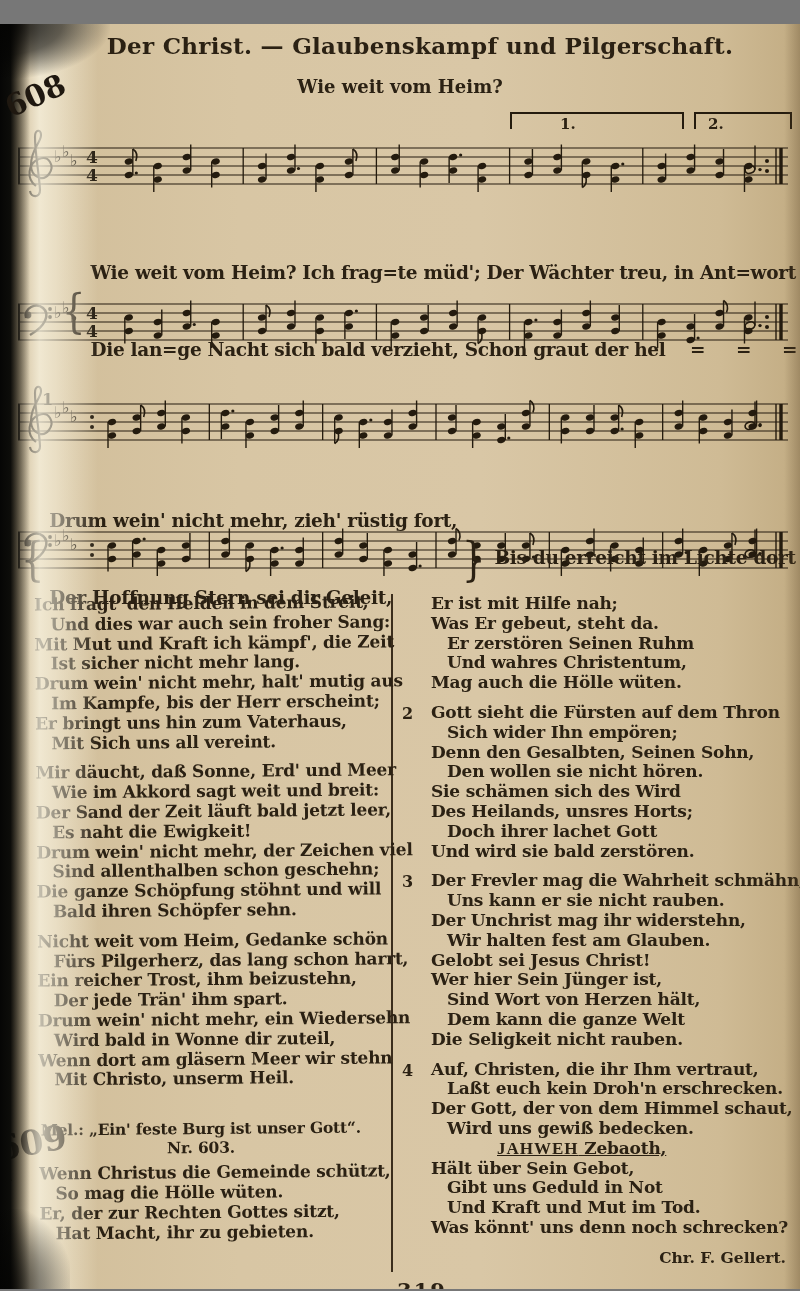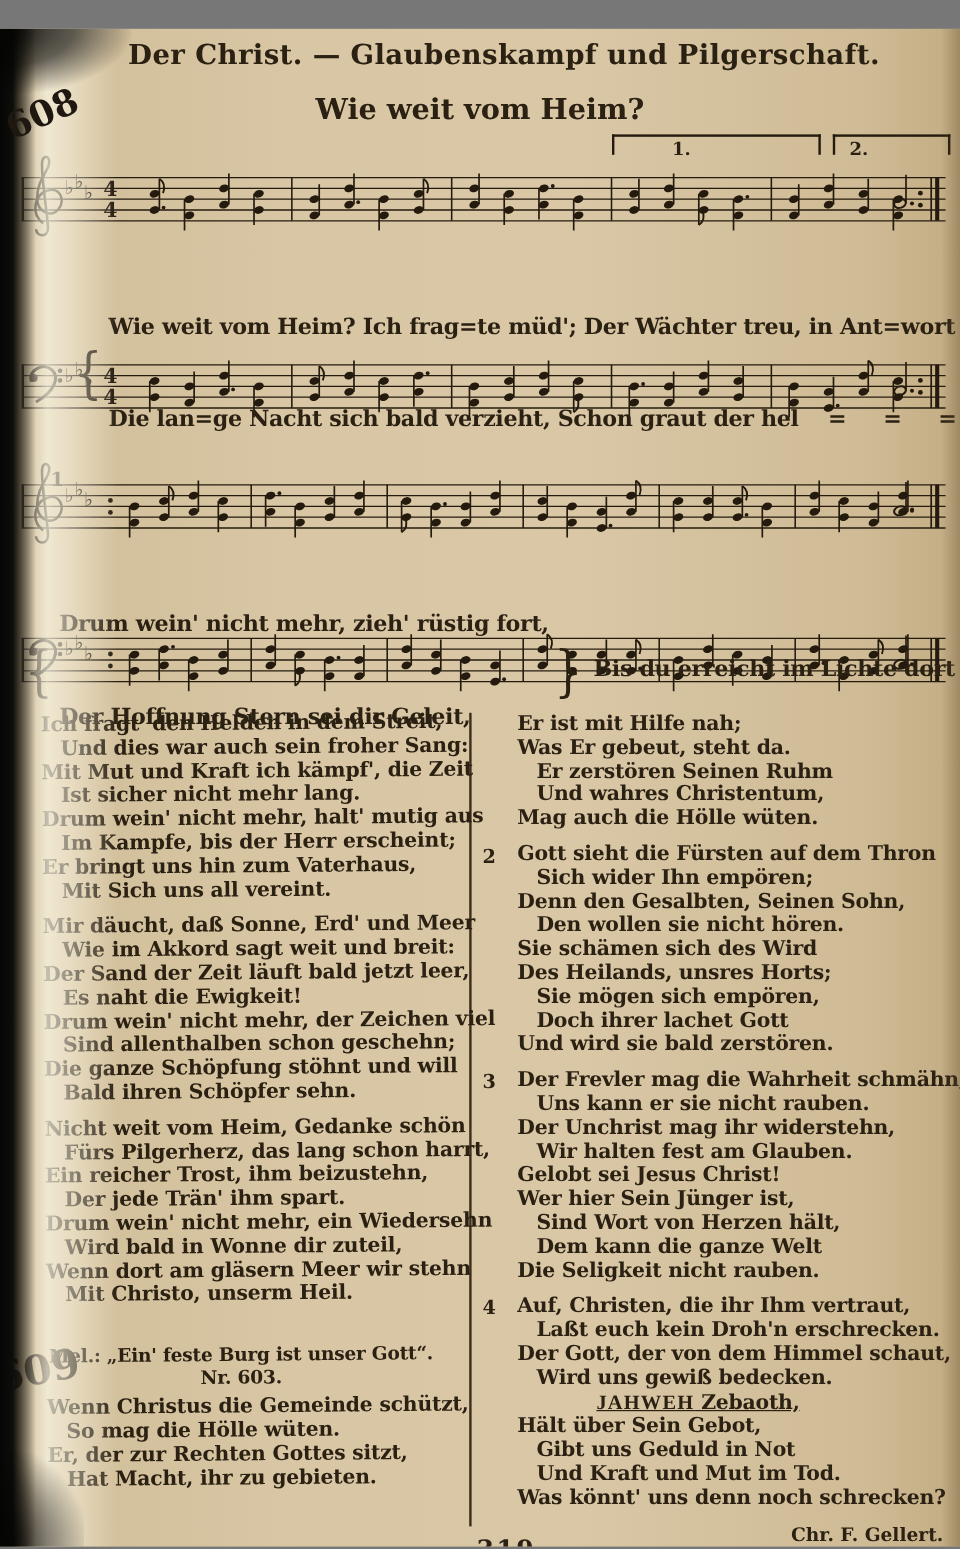--- a/index.html
+++ b/index.html
@@ -13,21 +13,21 @@
   .cornerT{position:absolute;left:0;top:0;width:110px;height:55px;z-index:6;
     background:radial-gradient(ellipse at 0% 0%,rgba(4,4,3,0.95) 0%,rgba(4,4,3,0.6) 40%,transparent 72%);}
   .cornerB{position:absolute;left:0;bottom:0;width:70px;height:80px;z-index:6;
     background:radial-gradient(ellipse at 0% 100%,rgba(4,4,3,0.9) 0%,rgba(4,4,3,0.4) 45%,transparent 75%);}
   .rshade{position:absolute;right:0;top:0;width:16px;height:100%;z-index:5;pointer-events:none;
     background:linear-gradient(270deg,rgba(95,74,43,0.35),transparent);}
   .header{position:absolute;top:8px;left:60px;right:20px;text-align:center;
     font-size:23px;font-weight:bold;letter-spacing:0.3px;}
   .hno608{position:absolute;top:54px;left:4px;z-index:7;font-size:30px;font-weight:bold;
     transform:rotate(-24deg);color:#1f1810;}
-  .title{position:absolute;top:52px;left:0;right:0;text-align:center;font-size:24px;font-weight:bold;}
+  .title{position:absolute;top:52px;left:0;right:0;text-align:center;font-size:18px;font-weight:bold;}
   svg.sys{position:absolute;left:14px;z-index:2;}
   #sys0{top:90px;} #sys1{top:244px;} #sys2{top:352px;} #sys3{top:478px;}
   .volta{position:absolute;top:88px;height:15px;z-index:3;
     border-top:2px solid #241b0e;border-left:2px solid #241b0e;border-right:2px solid #241b0e;}
   .volta span{display:inline-block;font-size:15px;font-weight:bold;margin-top:1px;}
   .v1{left:510px;width:170px;} .v1 span{margin-left:48px;}
   .v2{left:694px;width:94px;} .v2 span{margin-left:12px;}
   .mlyrics{position:absolute;left:42px;z-index:3;display:flex;align-items:center;}
   .mlyrics1{top:184px;}
   .mlyrics2{top:432px;left:16px;}
@@ -562,21 +562,20 @@
       </div>
       <div class="verse">
         <span class="vnum">2</span>
         <div>
             <div class="vline i0">Gott sieht die Fürsten auf dem Thron</div>
             <div class="vline i1">Sich wider Ihn empören;</div>
             <div class="vline i0">Denn den Gesalbten, Seinen Sohn,</div>
             <div class="vline i1">Den wollen sie nicht hören.</div>
             <div class="vline i0">Sie schämen sich des Wird</div>
             <div class="vline i0">Des Heilands, unsres Horts;</div>
-            <div class="vline i1">Sie mögen sich empören,</div>
             <div class="vline i1">Doch ihrer lachet Gott</div>
             <div class="vline i0">Und wird sie bald zerstören.</div>
           </div>
       </div>
       <div class="verse">
         <span class="vnum">3</span>
         <div>
             <div class="vline i0">Der Frevler mag die Wahrheit schmähn,</div>
             <div class="vline i1">Uns kann er sie nicht rauben.</div>
             <div class="vline i0">Der Unchrist mag ihr widerstehn,</div>

